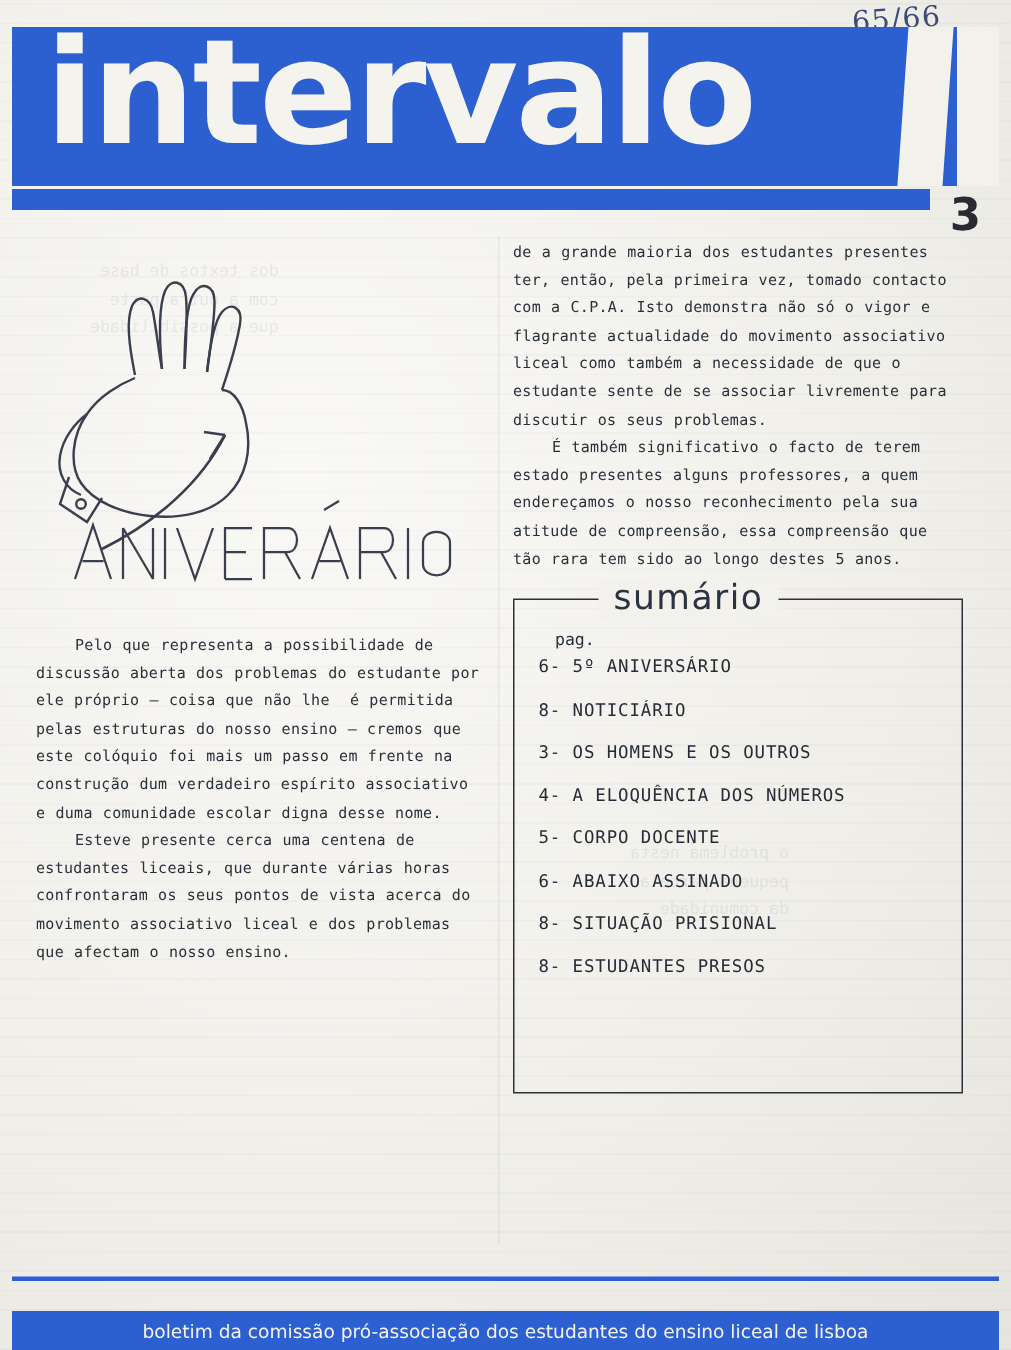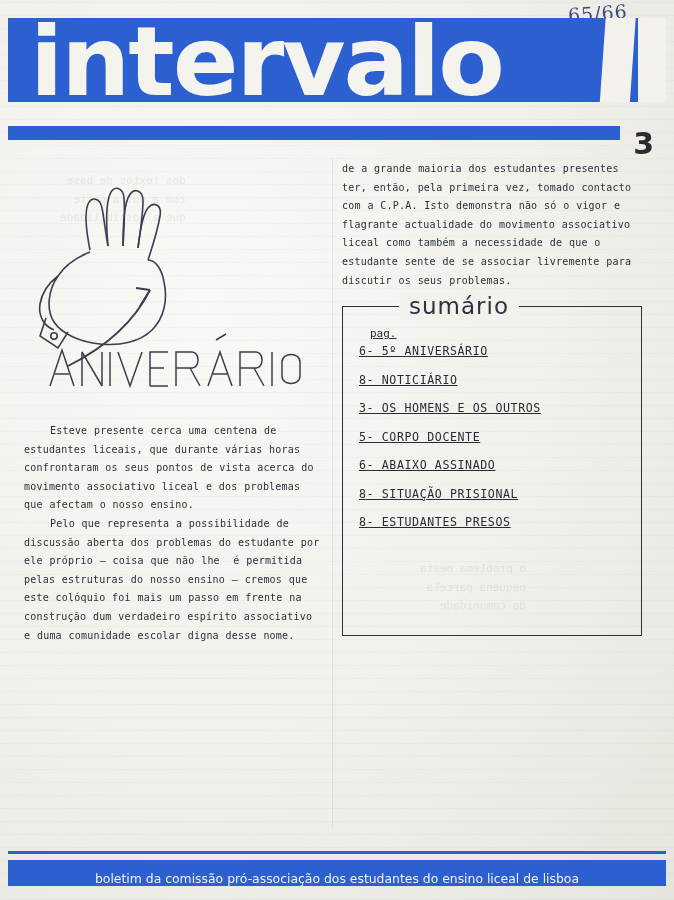--- a/index.html
+++ b/index.html
@@ -29,21 +29,21 @@
   .handwritten-issue{
     position:absolute;top:2px;right:46px;
     font-family:"DejaVu Serif", serif;
     font-size:19px;color:#3d4a77;
     transform:rotate(-4deg);
     letter-spacing:1px;
   }
 
   
   .masthead{
-    position:absolute;top:18px;left:8px;width:658px;height:84px;
+    position:absolute;top:18px;left:8px;width:658px;height:106px;
     background:#2c5fd0;
     overflow:hidden;
   }
   .masthead .title{
     position:absolute;left:22px;top:-8px;
     font-family:"DejaVu Sans", sans-serif;
     font-weight:bold;
     font-size:97px;
     line-height:104px;
     color:#f4f3ee;
@@ -95,21 +95,20 @@
   .col-right .body-p{text-indent:0;}
   .col-right .body-p.indent{text-indent:26px;}
 
   
   .sumario{
     position:relative;margin-top:16px;
     border:1.6px solid #2f2f38;
     height:330px;
     padding:10px 16px 0 14px;
     box-sizing:border-box;
-    text-decoration:underline;
   }
   .sumario-title{
     position:absolute;top:-14px;left:56px;
     background:#f2f1ec;
     padding:0 10px;
     font-family:"DejaVu Sans", sans-serif;
     font-size:23px;
     letter-spacing:1px;
     color:#2b3240;
   }
@@ -120,23 +119,23 @@
   .sumario li{
     font-size:11.6px;
     letter-spacing:0.6px;
     margin:0 0 14.5px 2px;
     color:#262c36;
     white-space:pre;
   }
 
   
   .footer{
-    position:absolute;left:8px;bottom:14px;width:658px;height:26px;
+    position:absolute;left:8px;bottom:0;width:658px;height:26px;
     background:#2c5fd0;
-    display:flex;align-items:flex-end;justify-content:center;
+    display:flex;align-items:center;justify-content:center;
   }
   .footer span{
     font-family:"DejaVu Sans", sans-serif;
     font-size:12.4px;
     color:#f4f3ee;
     letter-spacing:0px;
   }
   .footer-rule{
     position:absolute;left:8px;bottom:46px;width:658px;height:3px;background:#2c5fd0;
   }
@@ -209,34 +208,36 @@
           <path d="M106 58 L106 24 L124 24 M106 40 L120 40 M106 58 L124 58"></path>
           <path d="M132 58 L132 24 L148 24 C156 24 156 40 148 40 L132 40 M146 40 L156 58"></path>
           <path d="M188 58 L176 24 L164 58 M169 46 L183 46 M172 12 L182 6"></path>
           <path d="M196 58 L196 24 L212 24 C220 24 220 40 212 40 L196 40 M210 40 L220 58"></path>
           <path d="M228 24 L228 58"></path>
           <path d="M238 34 C238 24 256 24 256 34 L256 48 C256 58 238 58 238 48 Z"></path>
         </g>
       </svg>
     </div>
 
+    <p class="body-p">Pelo que representa a possibilidade de discussão aberta dos problemas do estudante por ele próprio — coisa que não lhe  é permitida pelas estruturas do nosso ensino — cremos que este colóquio foi mais um passo em frente na construção dum verdadeiro espírito associativo e duma comunidade escolar digna desse nome.</p>
     <p class="body-p">Esteve presente cerca uma centena de estudantes liceais, que durante várias horas confrontaram os seus pontos de vista acerca do movimento associativo liceal e dos problemas que afectam o nosso ensino.</p>
-    <p class="body-p">Pelo que representa a possibilidade de discussão aberta dos problemas do estudante por ele próprio — coisa que não lhe  é permitida pelas estruturas do nosso ensino — cremos que este colóquio foi mais um passo em frente na construção dum verdadeiro espírito associativo e duma comunidade escolar digna desse nome.</p>
   </div>
 
   <div class="col-right">
     <p class="body-p">de a grande maioria dos estudantes presentes ter, então, pela primeira vez, tomado contacto com a C.P.A. Isto demonstra não só o vigor e flagrante actualidade do movimento associativo liceal como também a necessidade de que o estudante sente de se associar livremente para discutir os seus problemas.</p>
+    <p class="body-p indent">É também significativo o facto de terem estado presentes alguns professores, a quem endereçamos o nosso reconhecimento pela sua atitude de compreensão, essa compreensão que tão rara tem sido ao longo destes 5 anos.</p>
 
     <div class="sumario">
       <div class="sumario-title">sumário</div>
       <div class="pag">pag.</div>
       <ol>
         <li>6- 5º ANIVERSÁRIO</li>
         <li>8- NOTICIÁRIO</li>
         <li>3- OS HOMENS E OS OUTROS</li>
+        <li>4- A ELOQUÊNCIA DOS NÚMEROS</li>
         <li>5- CORPO DOCENTE</li>
         <li>6- ABAIXO ASSINADO</li>
         <li>8- SITUAÇÃO PRISIONAL</li>
         <li>8- ESTUDANTES PRESOS</li>
       </ol>
     </div>
   </div>
 
   <div class="footer-rule"></div>
   <div class="footer">

